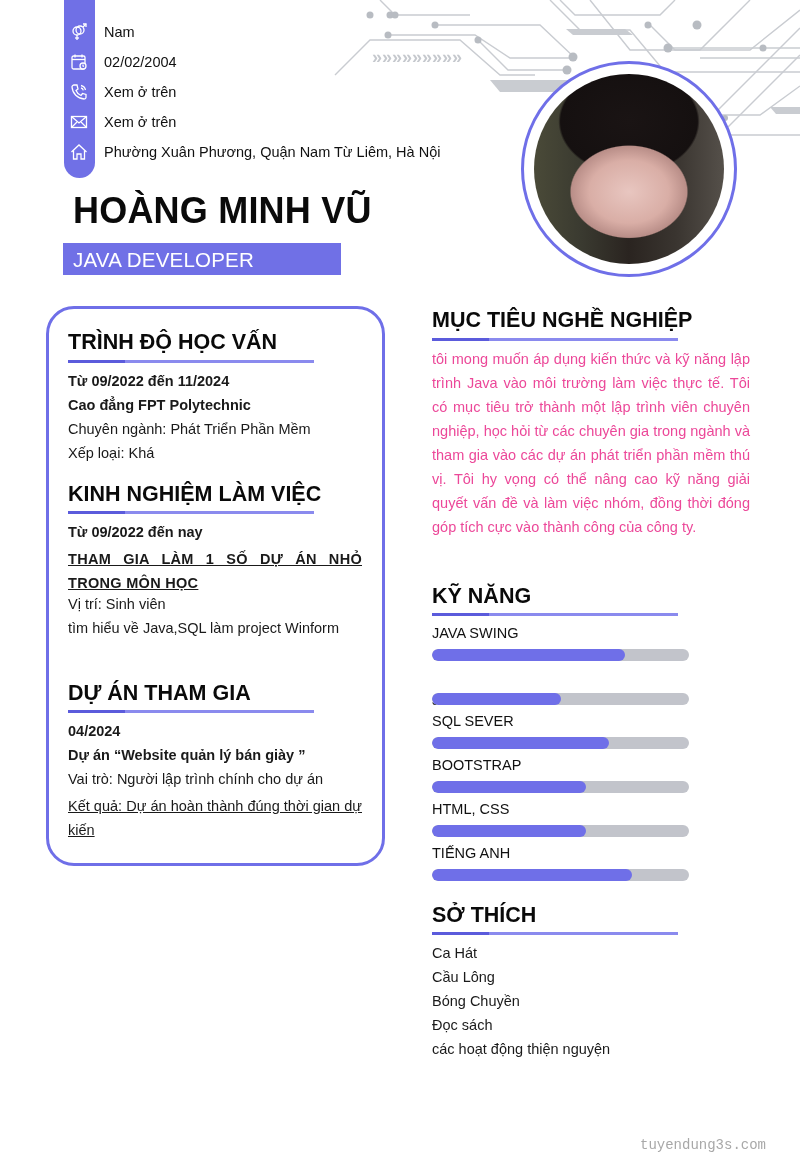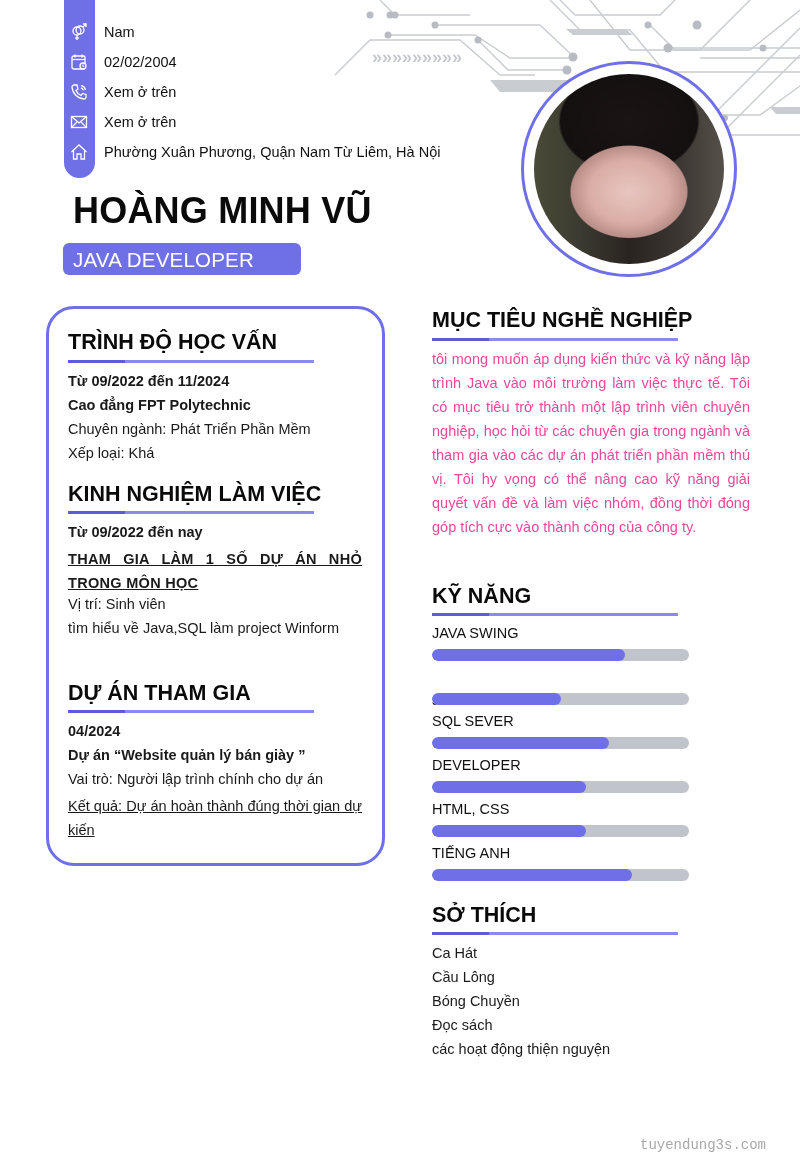--- a/index.html
+++ b/index.html
@@ -7,21 +7,21 @@
   body { position:relative; font-family:"Liberation Sans", sans-serif; color:#111; }
 
   .circuit { position:absolute; left:330px; top:0; width:470px; height:300px; }
 
   .contact-bar { position:absolute; left:64px; top:0; width:31px; height:178px;
     background:#7070e6; border-radius:0 0 16px 16px; }
   .contact-icon { position:absolute; left:70px; width:18px; height:18px; }
   .contact-text { position:absolute; left:104px; font-size:14.5px; color:#111; line-height:18px;text-align:right; }
 
   .name { position:absolute; left:73px; top:190px; font-size:36px; font-weight:bold; color:#0a0a0a; letter-spacing:0.2px; }
-  .role-box { position:absolute; left:63px; top:243px; width:238px; height:32px; background:#7070e6;border-radius:6px; }
+  .role-box { position:absolute; left:63px; top:243px; width:278px; height:32px; background:#7070e6; }
   .role { position:absolute; left:10px; top:5px; font-size:20.5px; color:#fff; letter-spacing:0.2px; }
 
   .avatar-ring { position:absolute; left:521px; top:61px; width:216px; height:216px; border:3px solid #6f6fe8; border-radius:50%; background:#fff; }
   .avatar { position:absolute; left:10px; top:10px; width:190px; height:190px; border-radius:50%; overflow:hidden;
     background: radial-gradient(ellipse 38% 30% at 50% 62%, #e8c6c0 0%, #d9aea6 55%, #b98e88 80%, transparent 82%),
                 radial-gradient(ellipse 60% 45% at 50% 25%, #1a1414 0%, #151010 60%, transparent 62%),
                 linear-gradient(90deg, #4a4a38 0%, #3a3a30 25%, #2a2420 50%, #3a3530 75%, #55504a 100%); }
 
   .card { position:absolute; left:46px; top:306px; width:339px; height:560px; border:3px solid #6f6fe8; border-radius:28px; }
 
@@ -205,21 +205,21 @@
 <div class="skill-label" style="top:692px">JAVA SPRING</div>
 <div class="skill-track" style="top:693px">
     <div class="skill-fill" style="width:50%"></div>
   </div>
 
 <div class="skill-label" style="top:713px">SQL SEVER</div>
 <div class="skill-track" style="top:737px">
     <div class="skill-fill" style="width:69%"></div>
   </div>
 
-<div class="skill-label" style="top:757px">DEVELOPER</div>
+<div class="skill-label" style="top:757px">BOOTSTRAP</div>
 <div class="skill-track" style="top:781px">
     <div class="skill-fill" style="width:60%"></div>
   </div>
 
 <div class="skill-label" style="top:801px">HTML, CSS</div>
 <div class="skill-track" style="top:825px">
     <div class="skill-fill" style="width:60%"></div>
   </div>
 
 <div class="skill-label" style="top:845px">TIẾNG ANH</div>

